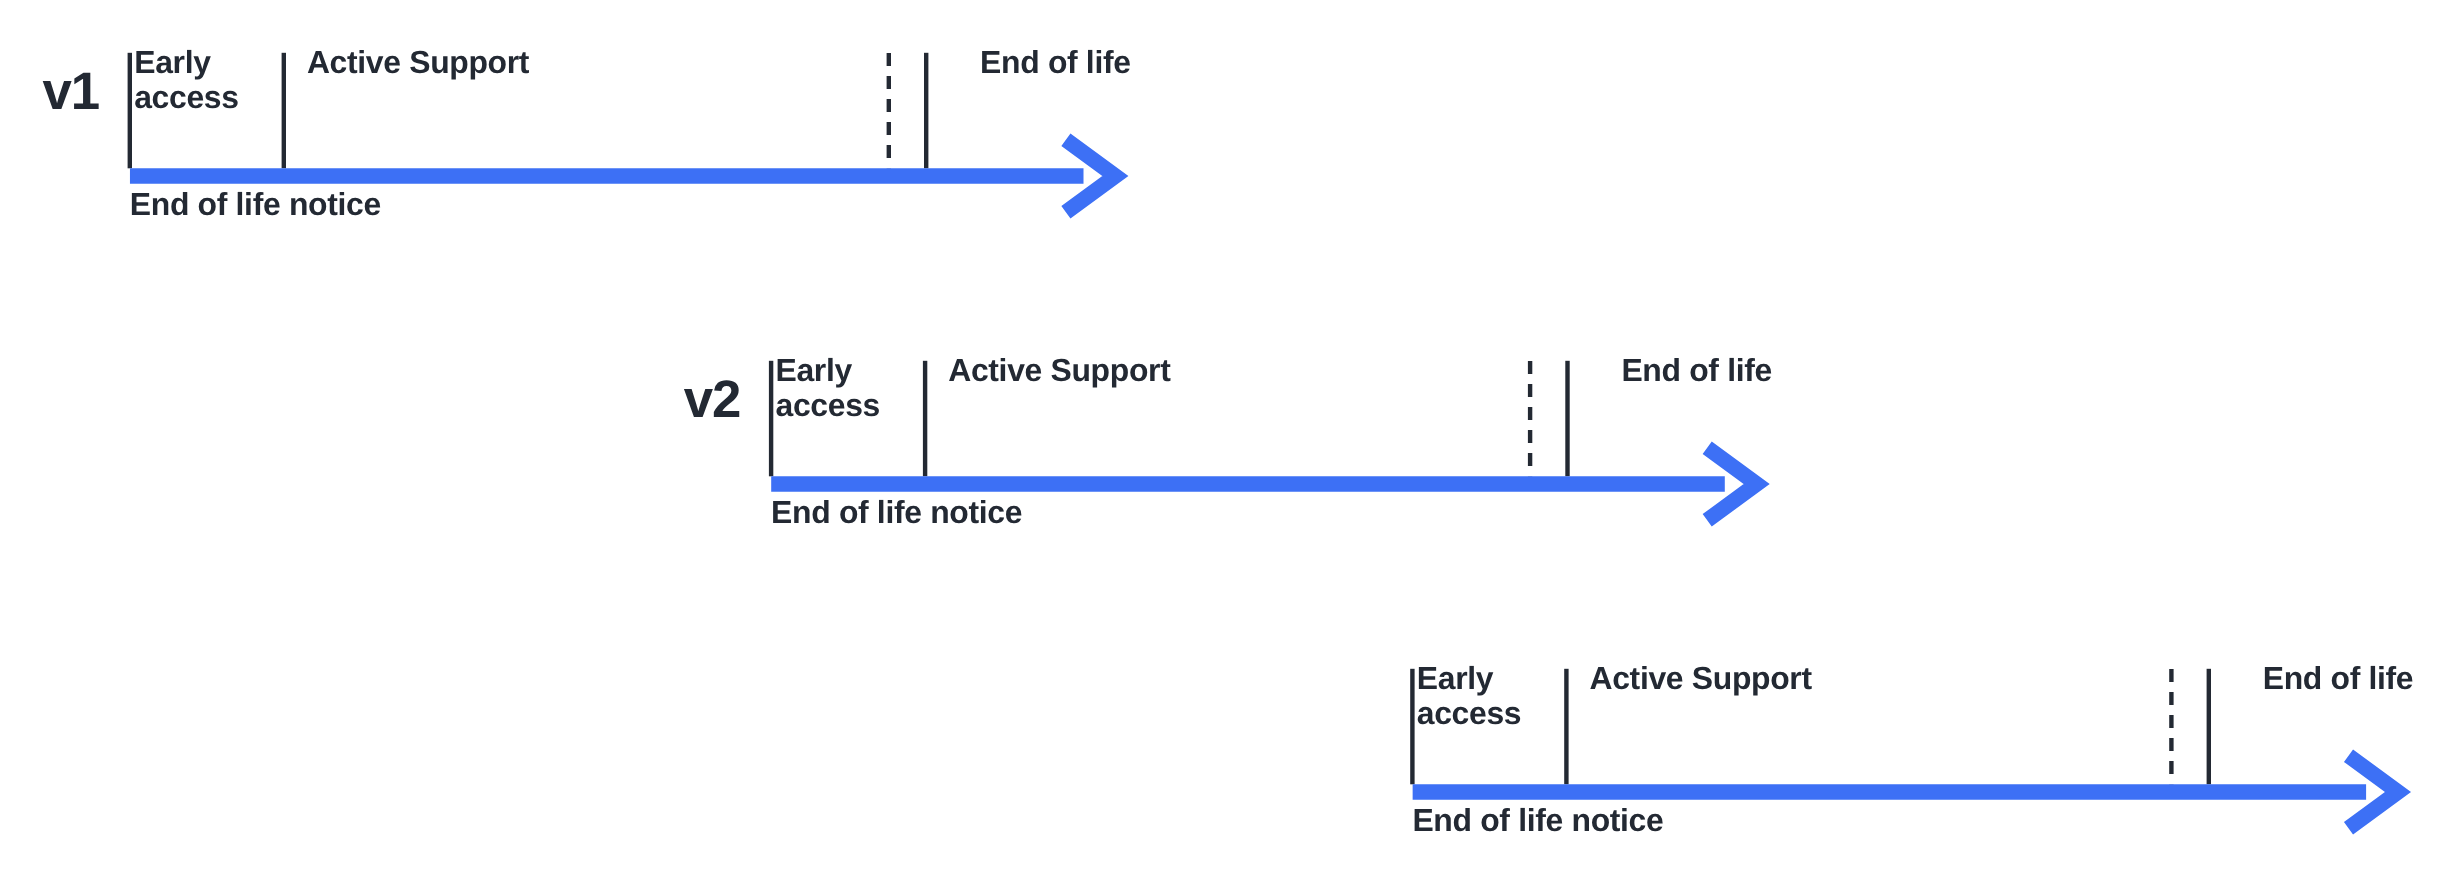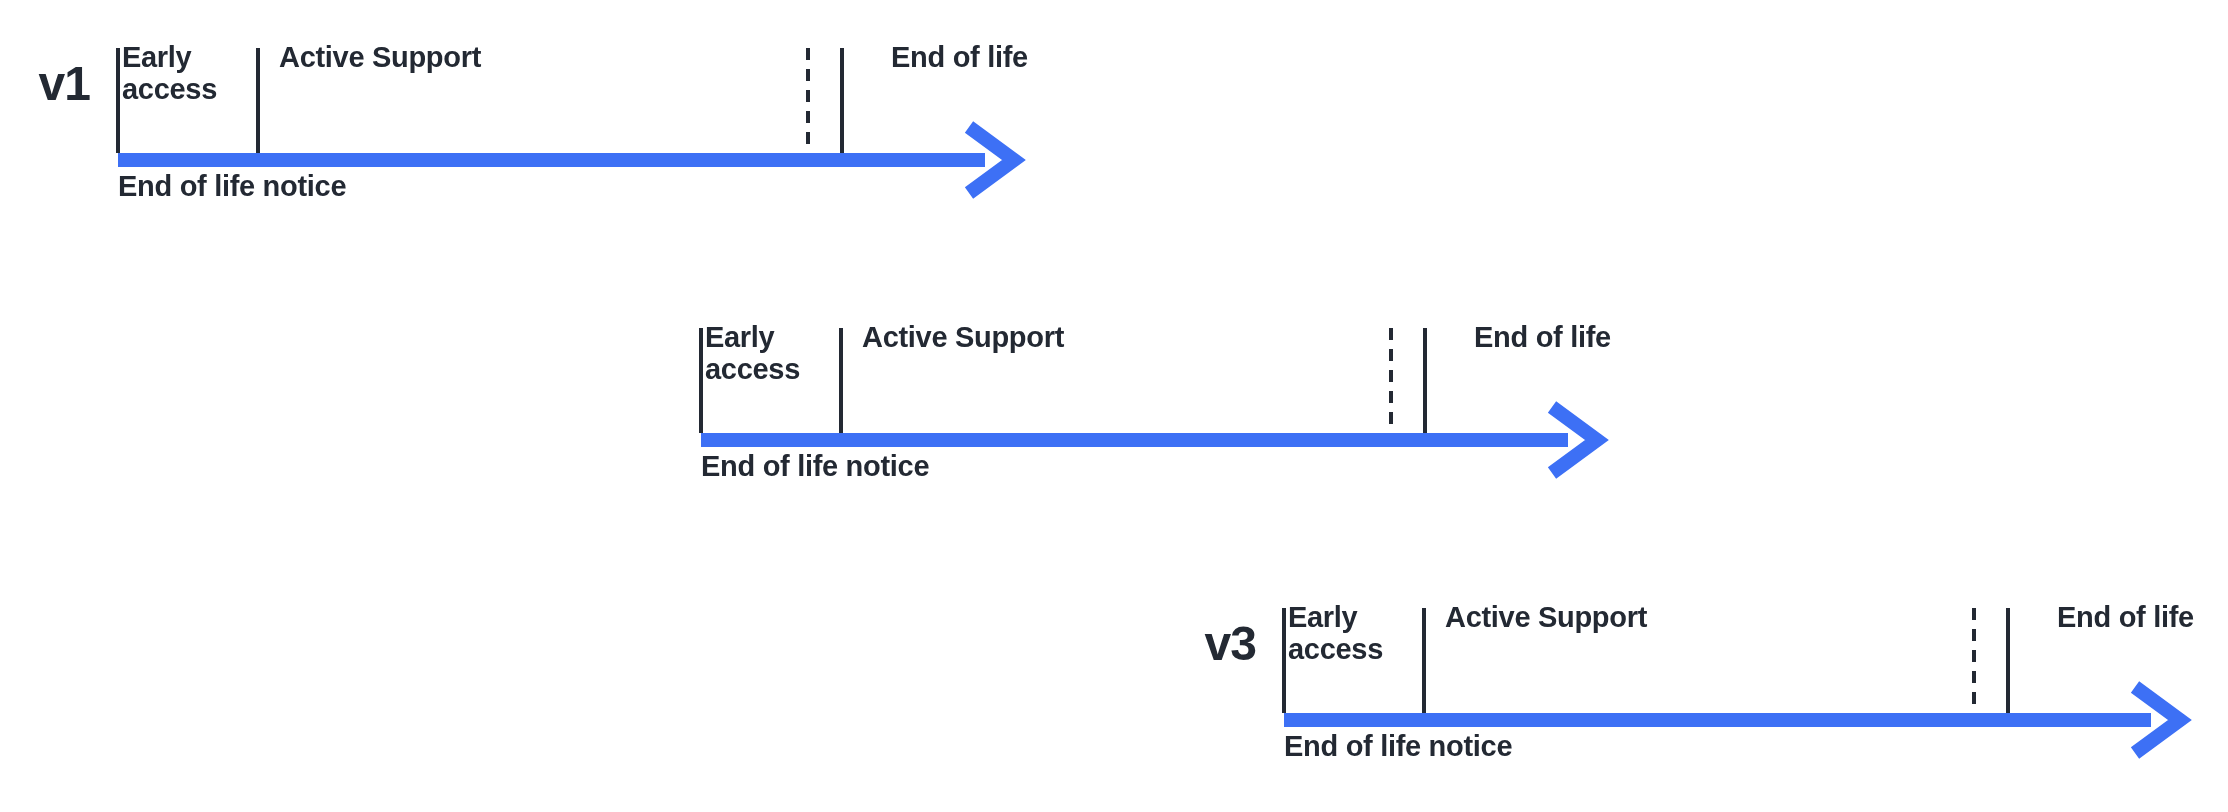--- a/index.html
+++ b/index.html
@@ -99,36 +99,36 @@
     <div class="phase-label label-active">Active Support</div>
     <div class="phase-label label-eol">End of life</div>
     <svg class="arrow-svg" viewBox="0 0 920 84" xmlns="http://www.w3.org/2000/svg">
       <line x1="0" y1="42" x2="867" y2="42" stroke="currentColor" stroke-width="14"></line>
       <polyline points="851,9 896,42 851,75" fill="none" stroke="currentColor" stroke-width="14" stroke-linejoin="miter"></polyline>
     </svg>
     <div class="label-notice">End of life notice</div>
   </div>
 
   <div class="row row-1">
+    <div class="version-label">v2</div>
     <div class="tick tick-start"></div>
     <div class="tick tick-mid"></div>
     <div class="dashed-line"></div>
     <div class="tick tick-eol"></div>
     <div class="phase-label label-early">Early access</div>
     <div class="phase-label label-active">Active Support</div>
     <div class="phase-label label-eol">End of life</div>
     <svg class="arrow-svg" viewBox="0 0 920 84" xmlns="http://www.w3.org/2000/svg">
       <line x1="0" y1="42" x2="867" y2="42" stroke="currentColor" stroke-width="14"></line>
       <polyline points="851,9 896,42 851,75" fill="none" stroke="currentColor" stroke-width="14" stroke-linejoin="miter"></polyline>
     </svg>
     <div class="label-notice">End of life notice</div>
   </div>
 
   <div class="row row-2">
-    <div class="version-label">v3</div>
     <div class="tick tick-start"></div>
     <div class="tick tick-mid"></div>
     <div class="dashed-line"></div>
     <div class="tick tick-eol"></div>
     <div class="phase-label label-early">Early access</div>
     <div class="phase-label label-active">Active Support</div>
     <div class="phase-label label-eol">End of life</div>
     <svg class="arrow-svg" viewBox="0 0 920 84" xmlns="http://www.w3.org/2000/svg">
       <line x1="0" y1="42" x2="867" y2="42" stroke="currentColor" stroke-width="14"></line>
       <polyline points="851,9 896,42 851,75" fill="none" stroke="currentColor" stroke-width="14" stroke-linejoin="miter"></polyline>

